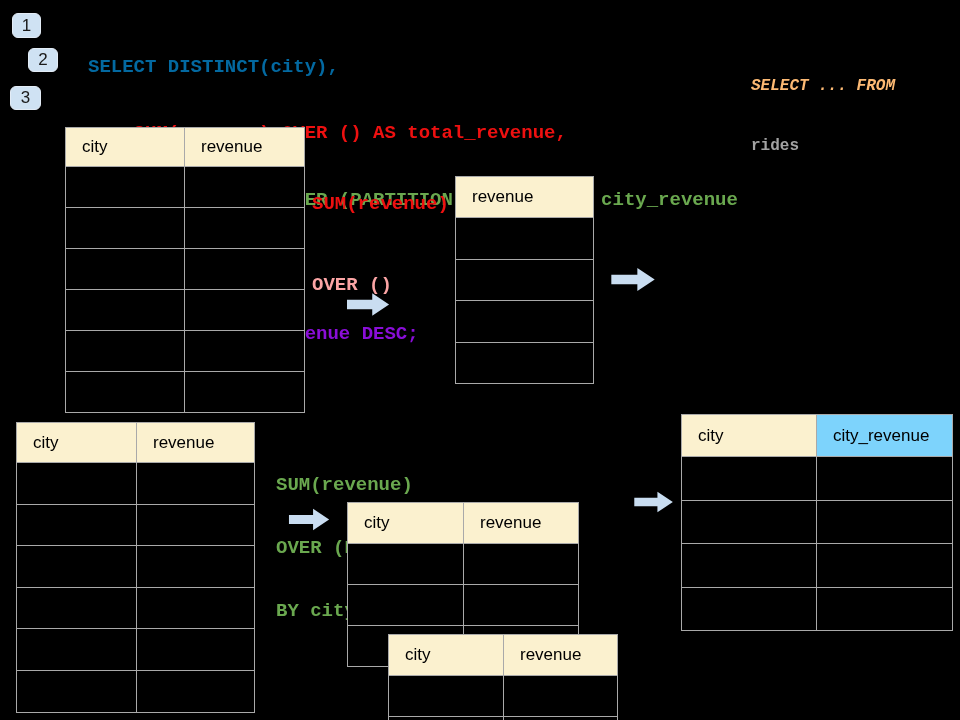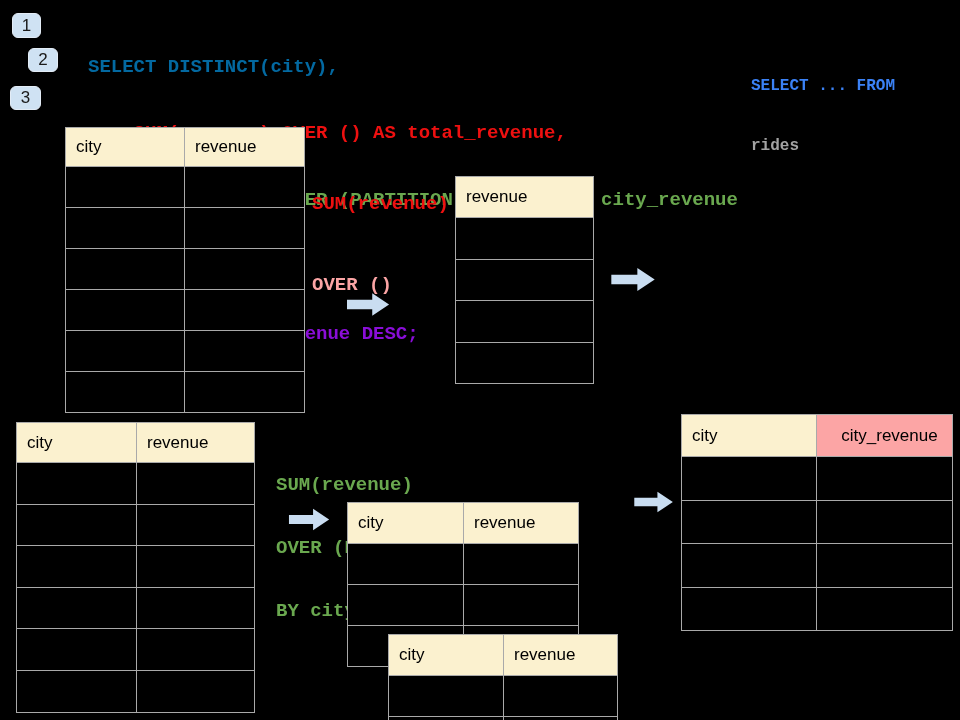--- a/index.html
+++ b/index.html
@@ -18,21 +18,21 @@
     position:absolute;border-radius:6px;display:flex;align-items:center;justify-content:center;
     font-size:17px;color:#1a1a1a;border:1px solid #e3ecf6;box-sizing:border-box;
   }
   #b1{left:12px;top:13px;width:29px;height:25px;}
   #b2{left:28px;top:48px;width:30px;height:24px;}
   #b3{left:10px;top:86px;width:31px;height:24px;}
   
   table.tbl{position:absolute;border-collapse:collapse;table-layout:fixed;background:#000;}
   .tbl td{border:1px solid #a9a9a9;padding:0;}
   .tbl td.hd{
-    font-size:17px;color:#000;padding-left:10px;vertical-align:middle;
+    font-size:17px;color:#000;padding-left:16px;vertical-align:middle;
     font-family:"Liberation Sans",sans-serif;
   }
   #t1{left:65px;top:127px;width:239px;}  #t1 .hd{height:38px;} #t1 .bd{height:40px;}
   #t2{left:16px;top:422px;width:238px;}  #t2 .hd{height:39px;} #t2 .bd{height:40.6px;}
   #t3{left:455px;top:176px;width:138px;} #t3 .hd{height:40px;} #t3 .bd{height:40.5px;}
   #t4{left:347px;top:502px;width:231px;} #t4 .hd{height:40px;} #t4 .bd{height:40px;}
   #t5{left:388px;top:634px;width:229px;z-index:5;} #t5 .hd{height:40px;} #t5 .bd{height:40px;}
   #t6{left:681px;top:414px;width:271px;} #t6 .hd{height:41px;} #t6 .bd{height:42.5px;}
   
   .arrow{position:absolute;}
@@ -48,21 +48,21 @@
 
   <div class="code" id="sql">
     <div style="color: #0369a1;">SELECT DISTINCT(city),</div>
     <div style="color: rgb(238, 16, 16);">    SUM(revenue) OVER () AS total_revenue,</div>
     <div style="color: rgb(106, 168, 79);">    SUM(revenue) OVER (PARTITION BY city) as city_revenue</div>
     <div style="color: rgb(138, 14, 216);">  FROM rides</div>
     <div style="color: rgb(138, 14, 216);">  ORDER by city_revenue DESC;</div>
   </div>
 
   <div class="code" id="sidenote">
-    <div style="color: #3b82f6;">SELECT ... FROM</div>
+    <div style="color: #fdba74; font-style: italic;">SELECT ... FROM</div>
     <div style="color: #a3a3a3;">rides</div>
   </div>
 
   <div class="code" id="label-total">
     <div style="color: rgb(238, 16, 16);">SUM(revenue)</div>
     <div style="color: #fca5a5;">OVER ()</div>
   </div>
 
   <div class="code" id="label-partition">
     <div style="color: rgb(106, 168, 79);">SUM(revenue)</div>
@@ -230,21 +230,21 @@
   </svg>
 
   <table class="tbl" id="t6">
     <colgroup>
         <col style="width:135px">
         <col style="width:136px">
       </colgroup>
     <tbody>
       <tr>
         <td class="hd" style="background-color: rgb(251, 241, 207);">city</td>
-        <td class="hd" style="background-color: #fca5a5; text-align: center;">city_revenue</td>
+        <td class="hd" style="background-color: #7dd3fc;">city_revenue</td>
       </tr>
       <tr>
           <td class="bd"></td>
           <td class="bd"></td>
         </tr>
       <tr>
           <td class="bd"></td>
           <td class="bd"></td>
         </tr>
       <tr>

